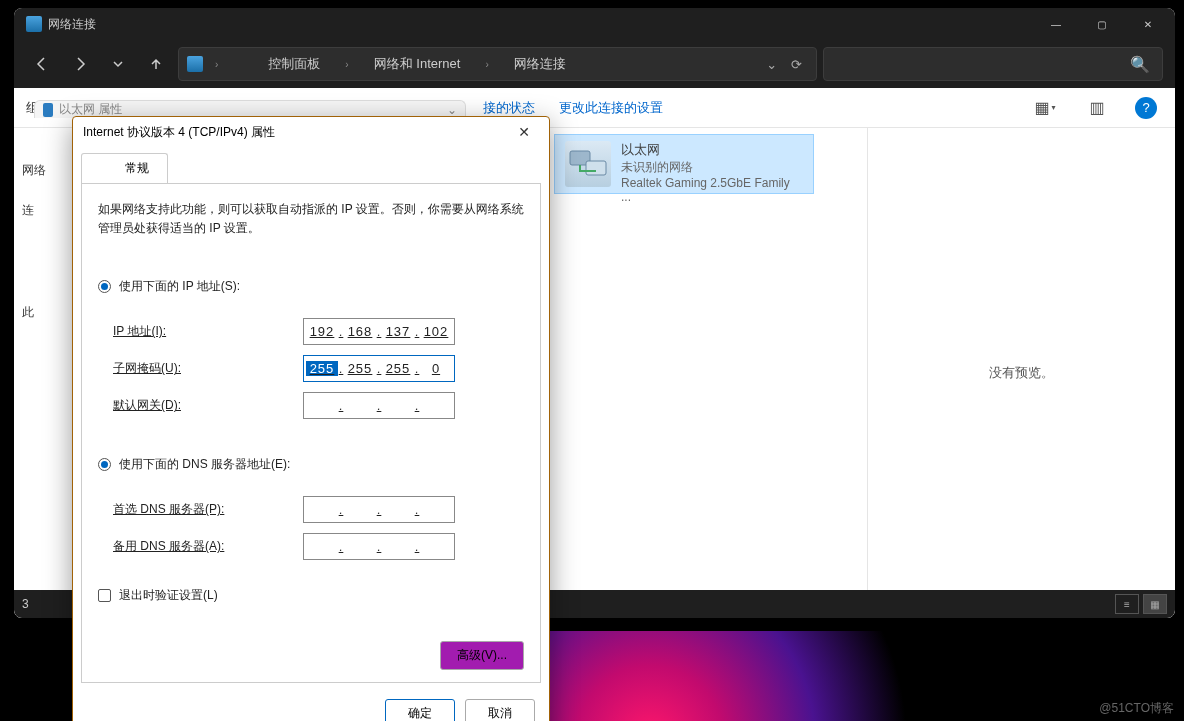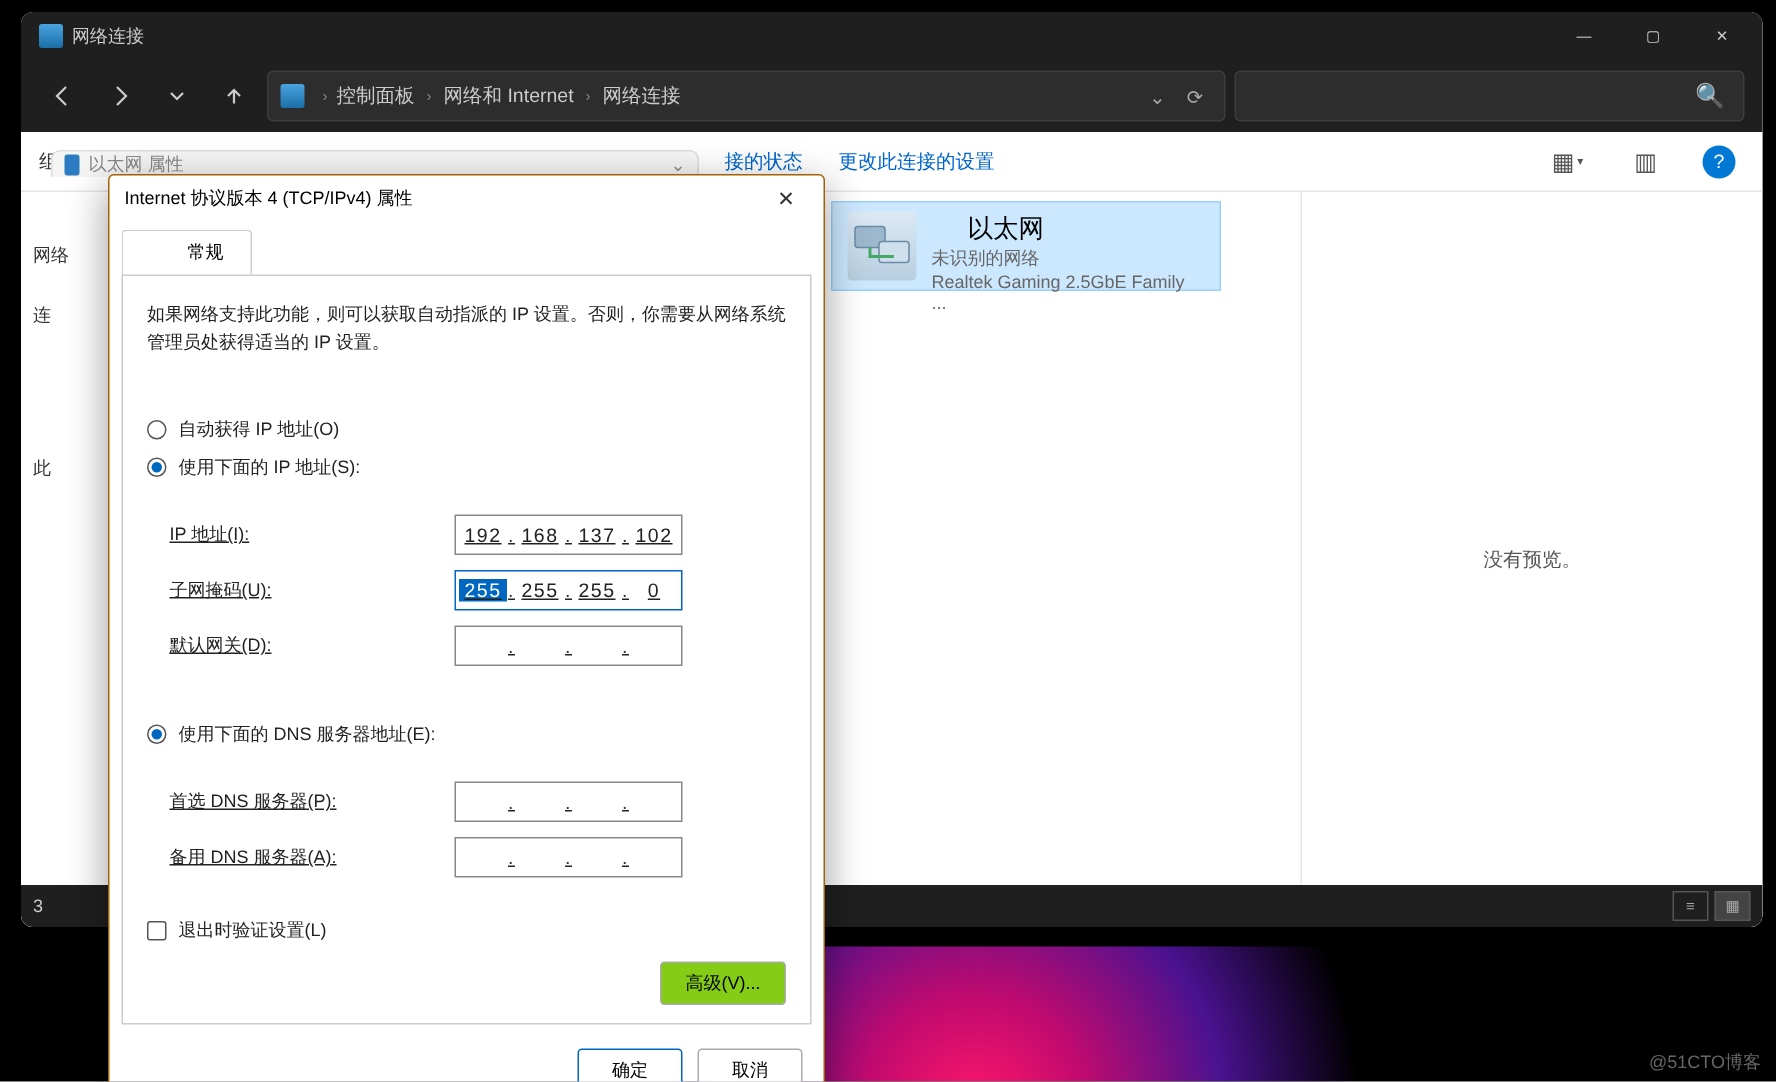--- a/index.html
+++ b/index.html
@@ -11,39 +11,39 @@
 .titlebar .ico { width:16px; height:16px; margin:0 6px 0 8px; background:linear-gradient(#4aa3df,#1b6fa8); border-radius:2px; }
 .titlebar .title { flex:0 0 auto; }
 .titlebar .spacer { flex:1; }
 .titlebar .winctl { display:flex; }
 .titlebar .winctl div { width:46px; height:32px; display:flex; align-items:center; justify-content:center; color:#ccc; font-size:10px; }
 
 .toolbar2 { display:flex; align-items:center; height:48px; background:#1f1f1f; gap:6px; padding:0 12px; }
 .navbtn { width:32px; height:32px; display:flex; align-items:center; justify-content:center; color:#ccc; border-radius:4px; }
 .addressbox { flex:1; height:34px; background:#2d2d2d; border:1px solid #3d3d3d; border-radius:4px; display:flex; align-items:center; color:#ccc; font-size:13px; padding:0 8px; }
 .addressbox .ico2 { width:16px; height:16px; background:linear-gradient(#4aa3df,#1b6fa8); border-radius:2px; margin-right:8px; }
-.addressbox .crumb { display:flex; align-items:center; gap:4px; }
+.addressbox .crumb { display:flex; align-items:center; gap:21px;margin-left:44px; }
 .addressbox .crumb span { padding:0 2px; }
 .addressbox .chev { color:#888; font-size:10px; padding:0 4px; }
 .addressbox .spacer { flex:1; }
 .addressbox .dd { color:#aaa; padding:0 8px; }
 .addressbox .refresh { color:#aaa; padding:0 6px; }
 .searchbox { width:340px; height:34px; background:#2d2d2d; border:1px solid #3d3d3d; border-radius:4px; display:flex; align-items:center; justify-content:flex-end; padding:0 12px; color:#888; }
 
 .cmdbar { height:40px; display:flex; align-items:center; gap:24px; padding:0 18px; border-bottom:1px solid #e5e5e5; background:#fff; }
 .cmdbar .link { color:#0066cc; font-size:13px; }
 .cmdbar .spacer { flex:1; }
 .cmdbar .iconbtn { width:28px; height:28px; display:flex; align-items:center; justify-content:center; color:#555; border-radius:4px; }
 .cmdbar .iconbtn.help { width:22px;height:22px;border-radius:11px;background:#0078d4;color:#fff;font-size:13px; }
 
 .content { display:flex; height:calc(100% - 120px); background:#fff; }
 .left { flex:1; display:flex; }
 .netitem { display:flex; align-items:flex-start; gap:10px; padding:6px 10px; margin:6px 8px 0 0; background:#cce8ff; border:1px solid #99d1ff; width:260px; height:60px; }
 .netitem .icon { width:46px; height:46px; background:linear-gradient(#dbe9f4,#b7cfe0); display:flex; align-items:center; justify-content:center; font-size:20px; border-radius:3px; }
-.netitem .txt .t1 { font-size:17px; color:#000000;margin-left:24px; }
+.netitem .txt .t1 { font-size:13px; color:#404040; }
 .netitem .txt .t2 { font-size:12px; color:#666; }
 .preview { width:308px; border-left:1px solid #e5e5e5; display:flex; align-items:center; justify-content:center; color:#555; font-size:13px; }
 
 .statusbar { position:absolute; bottom:0; left:0; right:0; height:28px; background:#1f1f1f; display:flex; align-items:center; padding:0 8px; color:#ccc; font-size:12px; }
 .statusbar .spacer { flex:1; }
 .statusbar .vbtn { width:24px; height:20px; border:1px solid #555; margin-left:4px; display:flex; align-items:center; justify-content:center; color:#aaa; font-size:10px; }
 .statusbar .vbtn.active { background:#444; }
 
 
 .propstrip { position:absolute; top:100px; left:34px; width:432px; height:18px; background:#f5f5f5; border:1px solid #ddd; border-bottom:none; border-radius:6px 6px 0 0; display:flex; align-items:center; gap:6px; padding:0 8px; font-size:12px; color:#888; }
@@ -68,21 +68,21 @@
 .dialog .group { border:1px solid transparent; padding:4px 0 8px 14px; }
 .dialog .field-row { display:flex; align-items:center; margin:10px 0;text-decoration:underline; }
 .dialog .field-row label { width:190px; }
 .dialog .ip-input { width:152px; height:27px; border:1px solid #888; display:flex; align-items:center; justify-content:center; font-family:Consolas,monospace; font-size:13px; letter-spacing:1px; }
 .dialog .ip-input.focus { border-color:#0067c0; }
 .dialog .ip-input .oct { width:32px; text-align:center; }
 .dialog .ip-input .oct.sel { background:#0067c0; color:#fff; }
 .dialog .ip-input .dot { width:6px; text-align:center; color:#333;}
 .dialog .chk-row { display:flex; align-items:center; gap:8px; margin-top:8px; }
 .dialog .chk { width:13px;height:13px;border:1px solid #555;border-radius:2px; }
-.dialog .advbtn { position:absolute; right:16px; bottom:12px; padding:5px 16px; border:1px solid #aaa; border-radius:3px; background:#84cc16; font-size:12px; }
+.dialog .advbtn { position:absolute; right:16px; bottom:12px; padding:5px 16px; border:1px solid #aaa; border-radius:3px; background:#a21caf; font-size:12px; }
 .dialog .footer { display:flex; justify-content:flex-end; gap:10px; padding:8px 14px 12px; }
 .dialog .footer .btn { padding:5px 22px; border:1px solid #aaa; border-radius:3px; background:#fff; font-size:12px; }
 .dialog .footer .btn.primary { border-color:#0067c0; }
 
 
 .side-chars { position:absolute; top:100px; left:22px; font-size:12px; color:#333; z-index:5; line-height:48px;}
 .side-chars div{height:16px;}
 
 .watermark { position:absolute; right:10px; bottom:4px; color:#666; font-size:12px; }
 
@@ -215,24 +215,20 @@
     <div class="spacer"></div>
     <div class="close">✕</div>
   </div>
   <div class="tabs">
     <div class="tab active">常规</div>
   </div>
   <div class="body">
     <div class="desc">如果网络支持此功能，则可以获取自动指派的 IP 设置。否则，你需要从网络系统管理员处获得适当的 IP 设置。</div>
 
     <div class="radio-row">
-      <span class="radio"></span>
-      <span>自动获得 IP 地址(O)</span>
-    </div>
-    <div class="radio-row">
       <span class="radio sel"></span>
       <span>使用下面的 IP 地址(S):</span>
     </div>
 
     <div class="group">
       <div class="field-row">
         <label>IP 地址(I):</label>
         <div class="ip-input">
           <span class="oct">192</span>
             <span class="dot">.</span>

